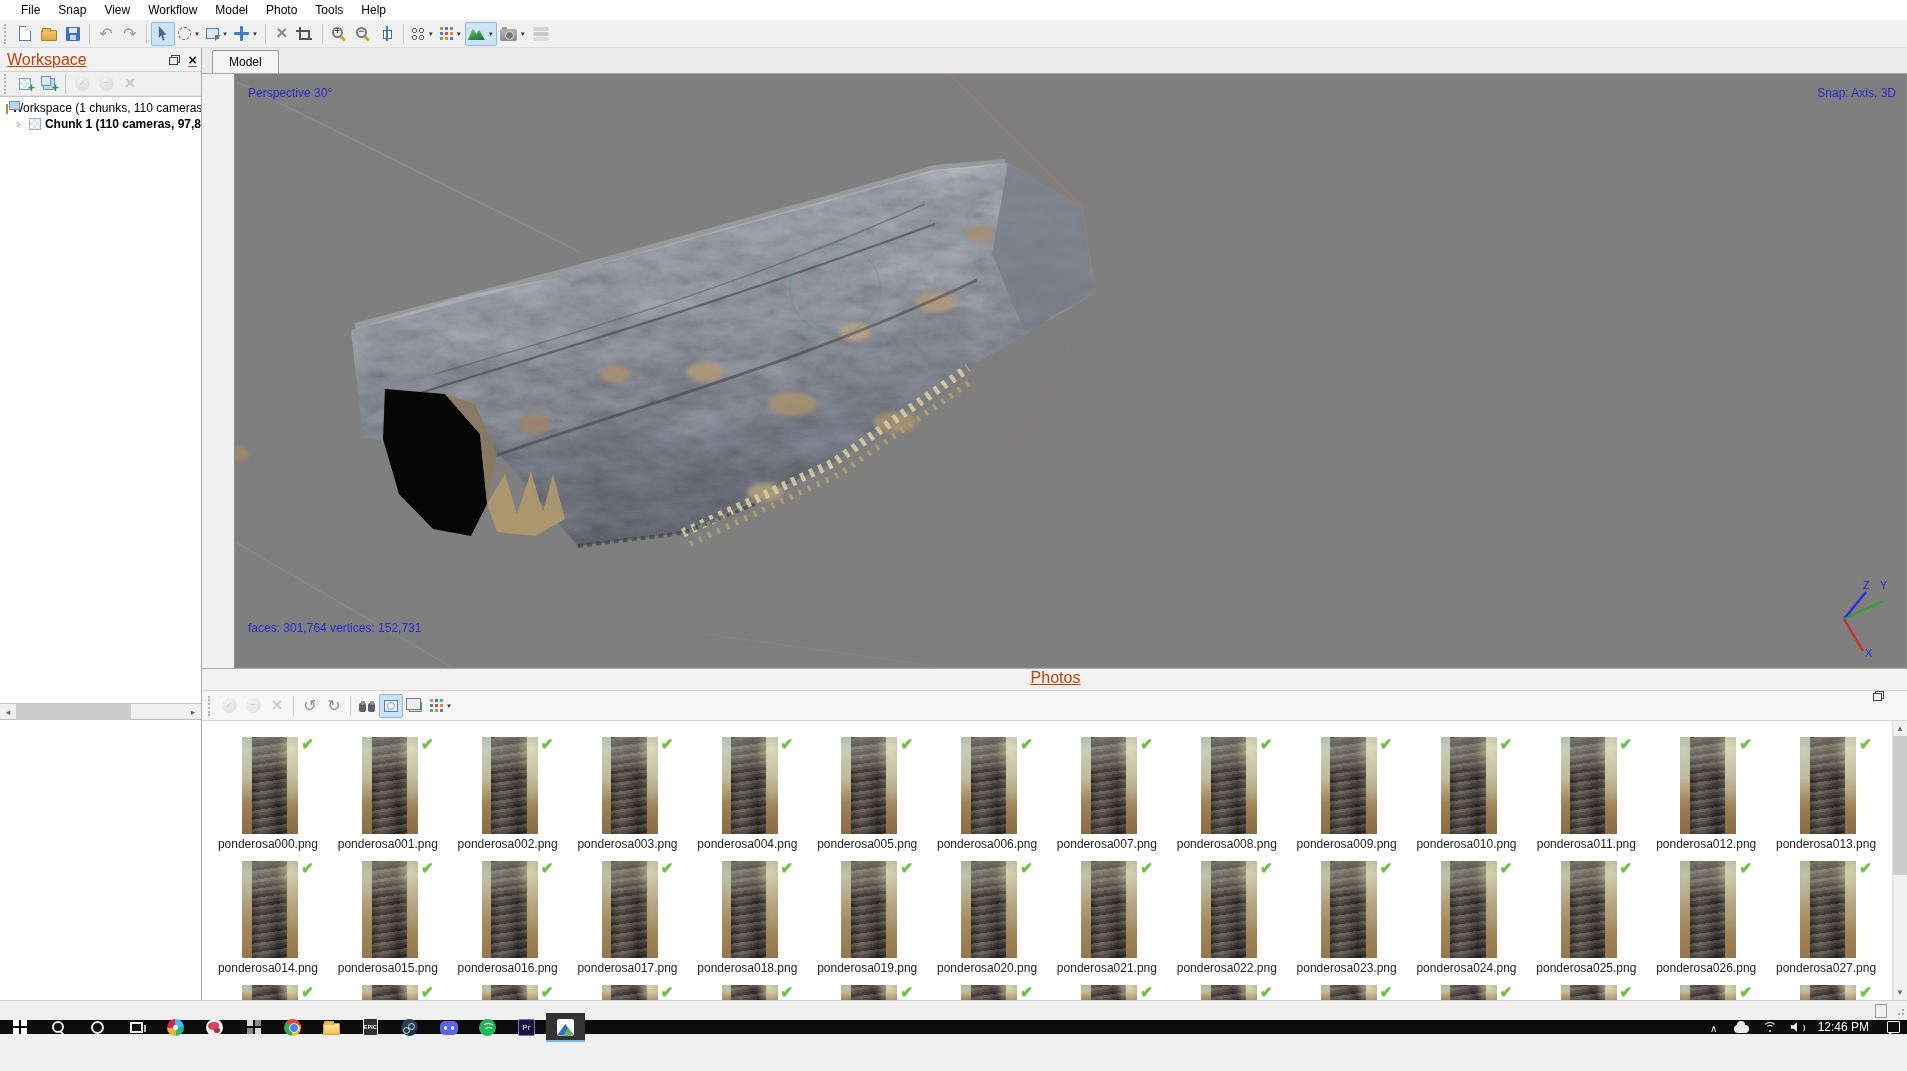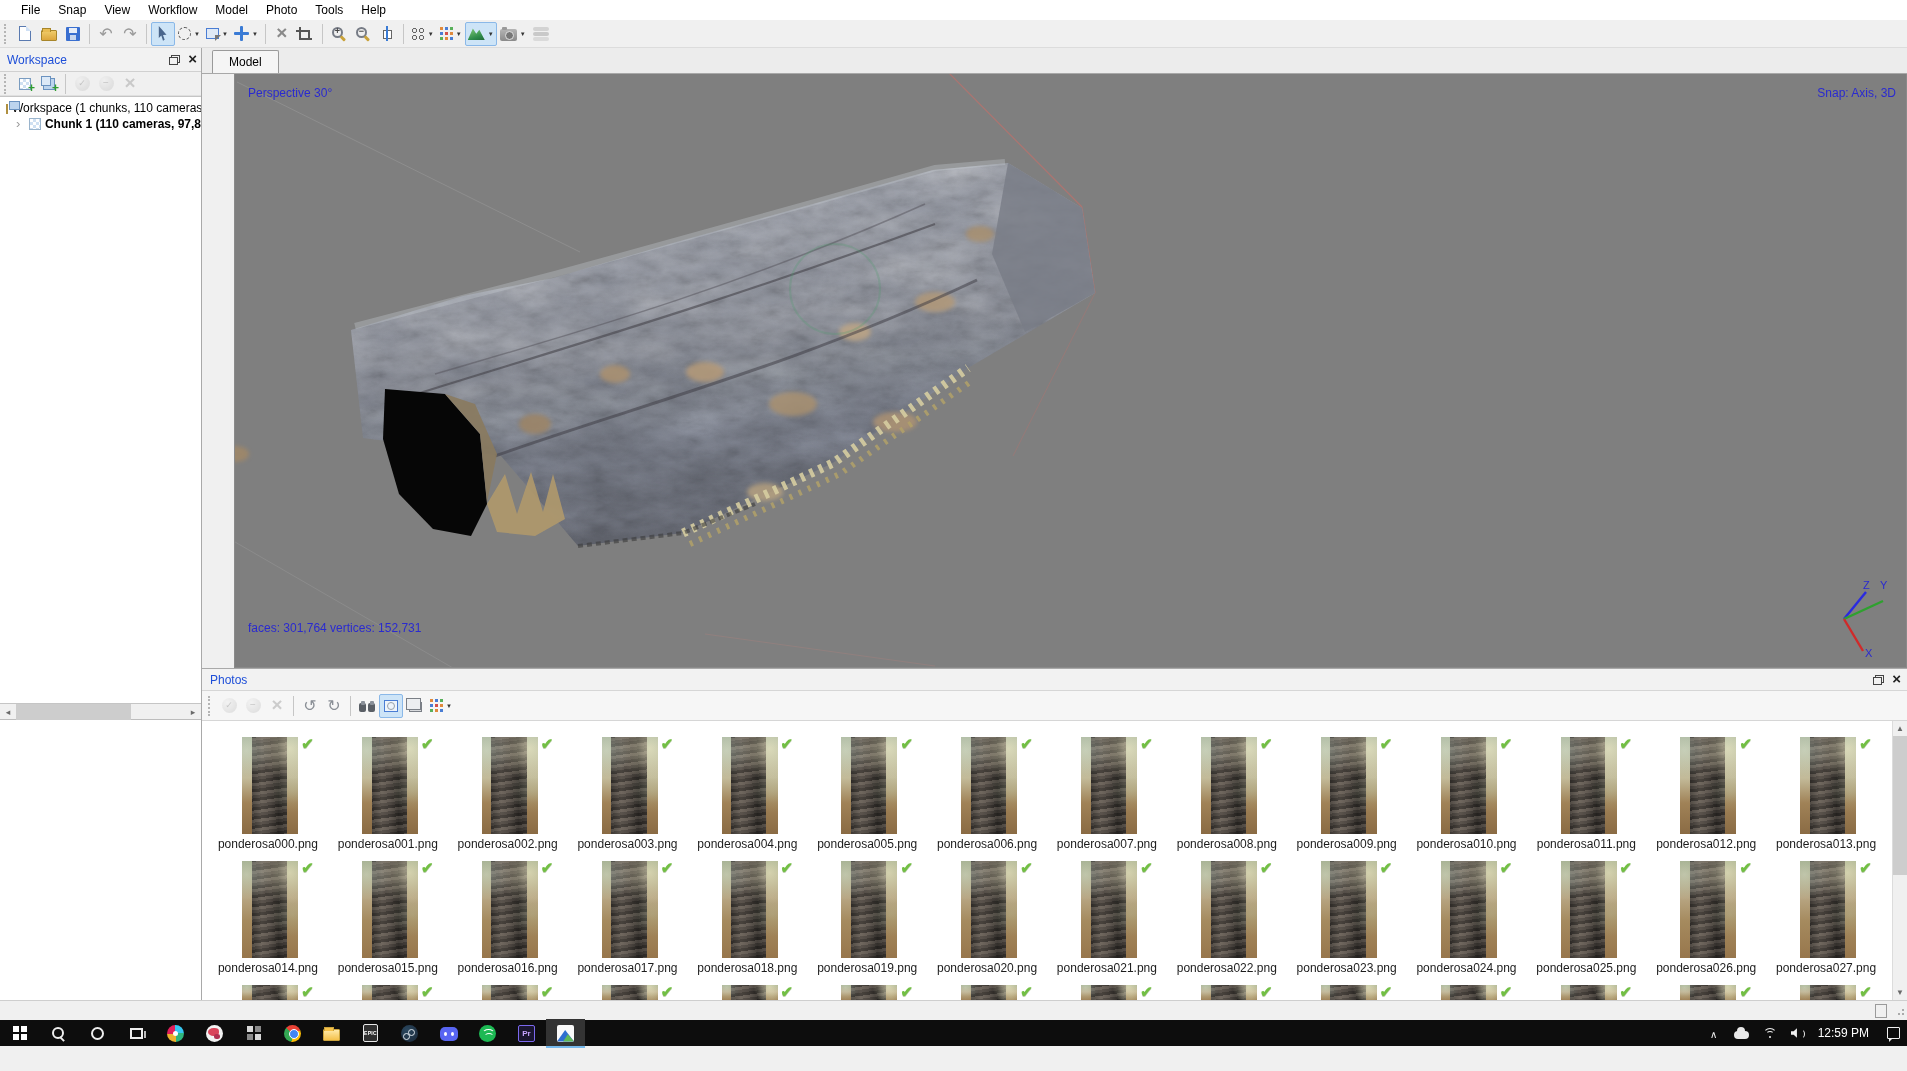--- a/index.html
+++ b/index.html
@@ -92,21 +92,21 @@
   .ic-thumbnails-view::before { content:""; position:absolute; left:2px; top:1px; width:6px; height:6px; border:1.5px solid #98a0aa; border-radius:50%; }
   .ic-details-panes { width:13px; height:10px; border:1.5px solid #7a7f86; background:#d8dadd; margin-top:3px; }
   .ic-details-panes::before { content:""; position:absolute; left:-4px; top:-5px; width:13px; height:10px; border:1.5px solid #7a7f86; background:#eceef0; }
   .ic-workspace { width:11px; height:10px; background:#e8d49a; border:1px solid #b09040; margin-top:2px; }
   .ic-workspace::before { content:""; position:absolute; left:2px; top:-4px; width:9px; height:7px; background:#bcd4ee; border:1px solid #6a92c0; }
   .ic-chunk { width:12px; height:12px; background:repeating-conic-gradient(#cfe0f2 0 25%, #ffffff 0 50%) 0 0/6px 6px; border:1px solid #9ab4cc; }
 
   
   .content { position:relative; height:952px; display:flex; }
   .left-col { width:202px; border-right:1px solid #a9a9a9; display:flex; flex-direction:column; background:#f0f0f0; }
-  .panel-header { height:24px; background:#f2f2f2; border-bottom:1px solid #d0d0d0; display:flex; align-items:center; padding:0 4px 0 7px; font-size:12px; color:#1d4ed8; }
+  .panel-header { height:24px; background:#f2f2f2; border-bottom:1px solid #d0d0d0; display:flex; align-items:center; padding:0 4px 0 7px; font-size:16px; color:#c2410c;text-decoration:underline; }
   .ph-btns { margin-left:auto; display:flex; align-items:center; gap:8px; }
   .win-float { position:relative; width:11px; height:10px; }
   .win-float::before { content:""; position:absolute; right:0; top:0; width:7px; height:6px; border:1px solid #444; }
   .win-float::after { content:""; position:absolute; left:0; bottom:0; width:7px; height:6px; border:1px solid #444; background:#f2f2f2; }
   .win-close::before { content:"×"; font-size:15px; font-weight:bold; color:#222; line-height:10px; }
   .ws-toolbar { height:24px; border-bottom:1px solid #e0e0e0; }
   .tree { flex:0 0 608px; background:#ffffff; border:1px solid #c5c5c5; border-left:none; border-right:none; overflow:hidden; padding-top:3px; }
   .tree-row { display:flex; align-items:center; gap:4px; height:16px; white-space:nowrap; overflow:hidden; font-size:12px; }
   .tree-row.bold .tree-label { font-weight:bold; }
   .expander { color:#9a9a9a; font-size:13px; width:9px; line-height:10px; }
@@ -124,21 +124,21 @@
   .viewport { position:relative; height:594px; background:#7f7f7f; border:1px solid #8a8a8a; border-top:none; overflow:hidden;margin-left:32px; }
   .vp-label { position:absolute; font-size:12px; color:#2a2ad0; }
   .vp-persp { left:13px; top:12px; }
   .vp-snap { right:10px; top:12px; }
   .vp-stats { left:13px; bottom:32px; }
   .vp-gizmo { position:absolute; right:14px; bottom:10px; }
   .vp-svg { position:absolute; left:0; top:0; }
 
   
   .photos-panel { height:332px; display:flex; flex-direction:column; border-top:1px solid #a9a9a9; background:#fff; }
-  .ph-header { height:22px; background:#f2f2f2; border-bottom:1px solid #d6d6d6; display:flex; align-items:center; padding:0 6px 0 8px; }
+  .ph-header { height:22px; background:#f2f2f2; border-bottom:1px solid #d6d6d6; display:flex; align-items:center; padding:0 6px 0 8px;flex-direction:column; }
   .photos-toolbar { height:30px; background:#f6f6f6; border-bottom:1px solid #d6d6d6; display:flex; align-items:center; padding-left:4px; }
   .photos-body { position:relative; flex:1; overflow:hidden; display:flex; }
   .photo-grid { flex:1; display:grid; grid-template-columns:repeat(14, 1fr); padding:16px 6px 0 6px; row-gap:10px; overflow:hidden; align-content:start; }
   .photo-cell { display:flex; flex-direction:column; align-items:center; }
   .thumb-row { display:flex; align-items:flex-start; gap:3px; padding-left:20px; }
   .thumb { width:56px; height:97px; position:relative; overflow:hidden; background:linear-gradient(180deg,#a8b49c 0%, #c3bb9a 42%, #a08257 68%, #8a6b44 100%); }
   .thumb::before { content:""; position:absolute; left:17%; right:20%; top:-2%; bottom:-2%;
      background:
        repeating-linear-gradient(172deg, rgba(18,16,14,.38) 0 3px, rgba(125,115,104,.28) 3px 6px, rgba(58,53,48,.32) 6px 9px),
        linear-gradient(90deg,#3e3a36 0%, #6b635b 28%, #57504a 52%, #2f2c29 76%, #4a443f 100%); }
@@ -157,21 +157,21 @@
   .vs-track { flex:1; width:15px; position:relative; }
   .vs-thumb { position:absolute; top:0; left:0; width:15px; height:56%; background:#cdcdcd; }
 
   
   .statusbar { height:20px; background:#f0f0f0; border-top:1px solid #cecece; position:relative; }
   .sb-box { position:absolute; right:20px; top:3px; width:12px; height:14px; border:1px solid #9a9a9a; }
   .sb-grip { position:absolute; right:3px; bottom:3px; width:8px; height:8px;
      background:radial-gradient(circle at 7px 1px,#aaa 1px,transparent 1.2px), radial-gradient(circle at 7px 5px,#aaa 1px,transparent 1.2px), radial-gradient(circle at 3px 5px,#aaa 1px,transparent 1.2px); }
 
   
-  .taskbar { height:26px; background:#0d0d0d; display:flex; align-items:center; color:#fff; }
+  .taskbar { height:14px; background:#0d0d0d; display:flex; align-items:center; color:#fff; }
   .tk-btn { width:39px; height:29px; display:flex; align-items:center; justify-content:center; background:transparent; border:none; position:relative; }
   .tk-btn.active { background:#333333; box-shadow:inset 0 -2px 0 #76b9ed; }
   .tico { display:inline-block; position:relative; }
   .t-start::before { content:""; display:block; width:6px; height:6px; background:#fff; box-shadow:8px 0 0 #fff, 0 8px 0 #fff, 8px 8px 0 #fff; margin:0 8px 8px 0; }
   .t-search { width:13px; height:13px; }
   .t-search::before { content:""; position:absolute; left:0; top:0; width:8px; height:8px; border:2px solid #eee; border-radius:50%; }
   .t-search::after { content:""; position:absolute; right:0; bottom:0; width:6px; height:2px; background:#eee; transform:rotate(45deg); }
   .t-cortana { width:13px; height:13px; border:2px solid #eee; border-radius:50%; }
   .t-task-view { width:13px; height:11px; border:2px solid #eee; }
   .t-task-view::after { content:""; position:absolute; right:-5px; top:1px; width:2px; height:7px; background:#bbb; }
@@ -838,19 +838,19 @@
           <span class="tico t-onedrive"></span>
         </button>
         <button class="tk-tray-btn">
           <span class="tico t-wifi">
             <i></i>
           </span>
         </button>
         <button class="tk-tray-btn">
           <span class="tico t-volume"></span>
         </button>
-        <div class="tk-clock">12:59 PM</div>
+        <div class="tk-clock">12:46 PM</div>
         <button class="tk-tray-btn">
           <span class="tico t-action-center"></span>
         </button>
       </div>
     </div>
 </div>
 
 </body></html>

